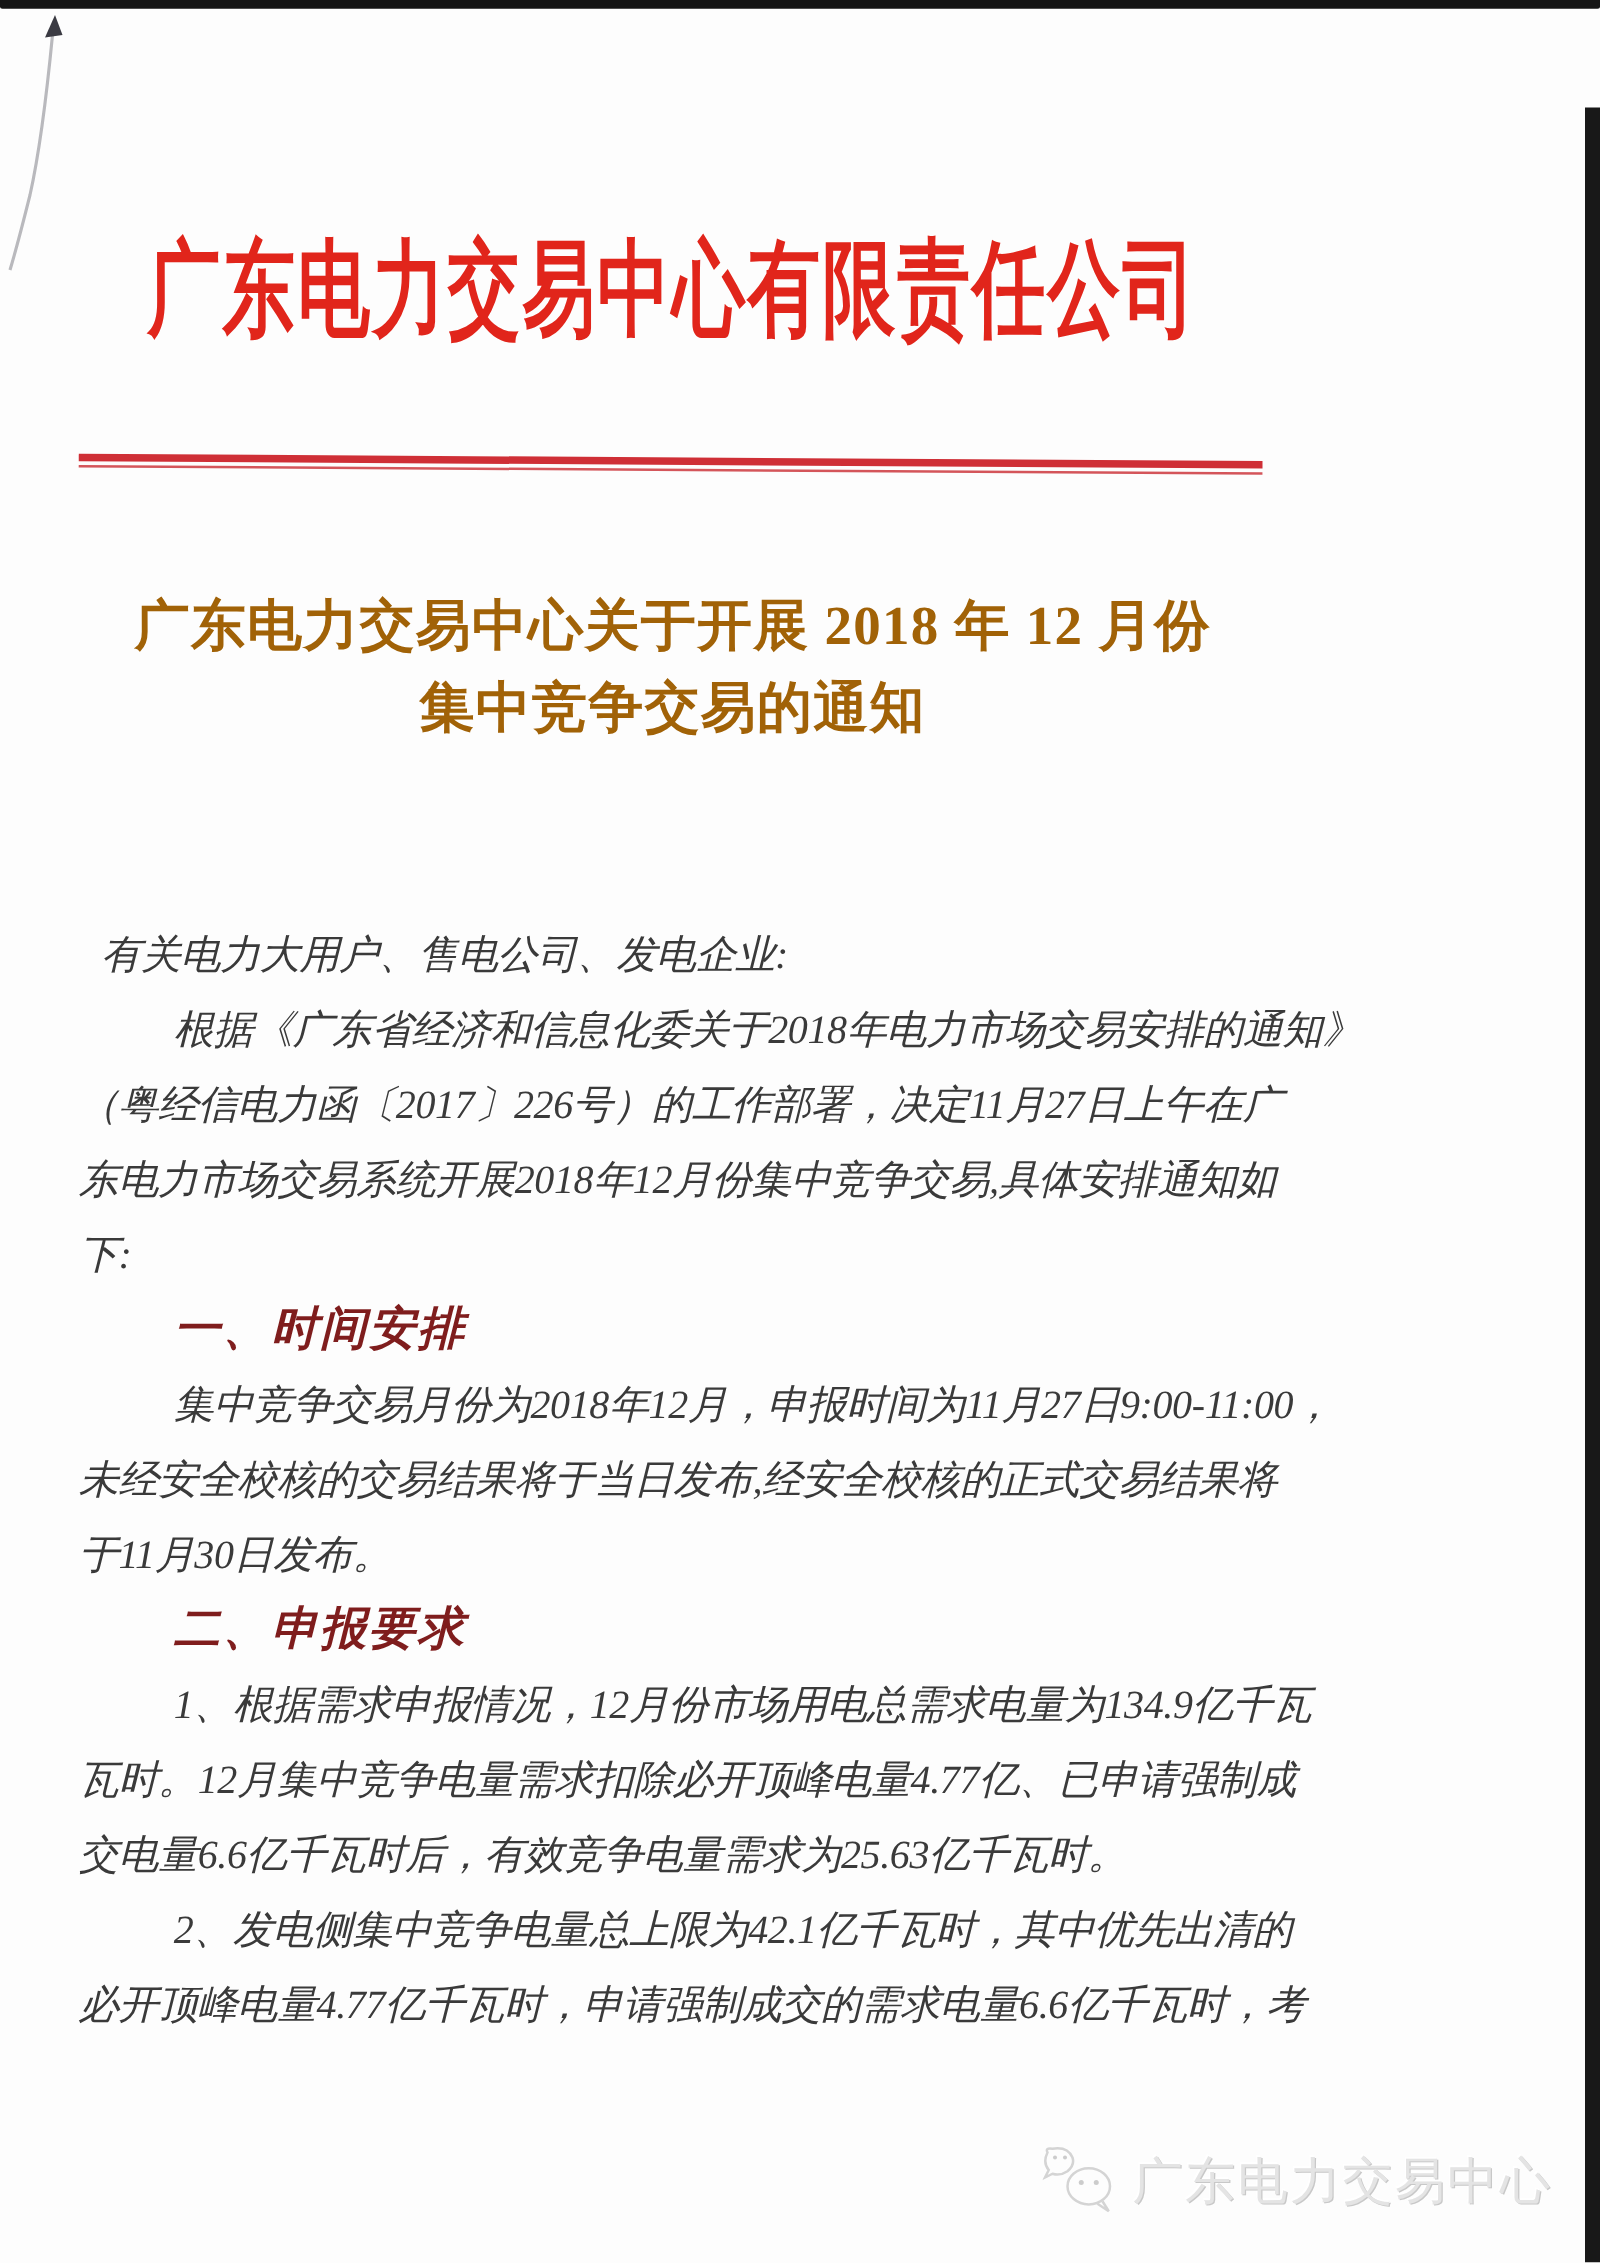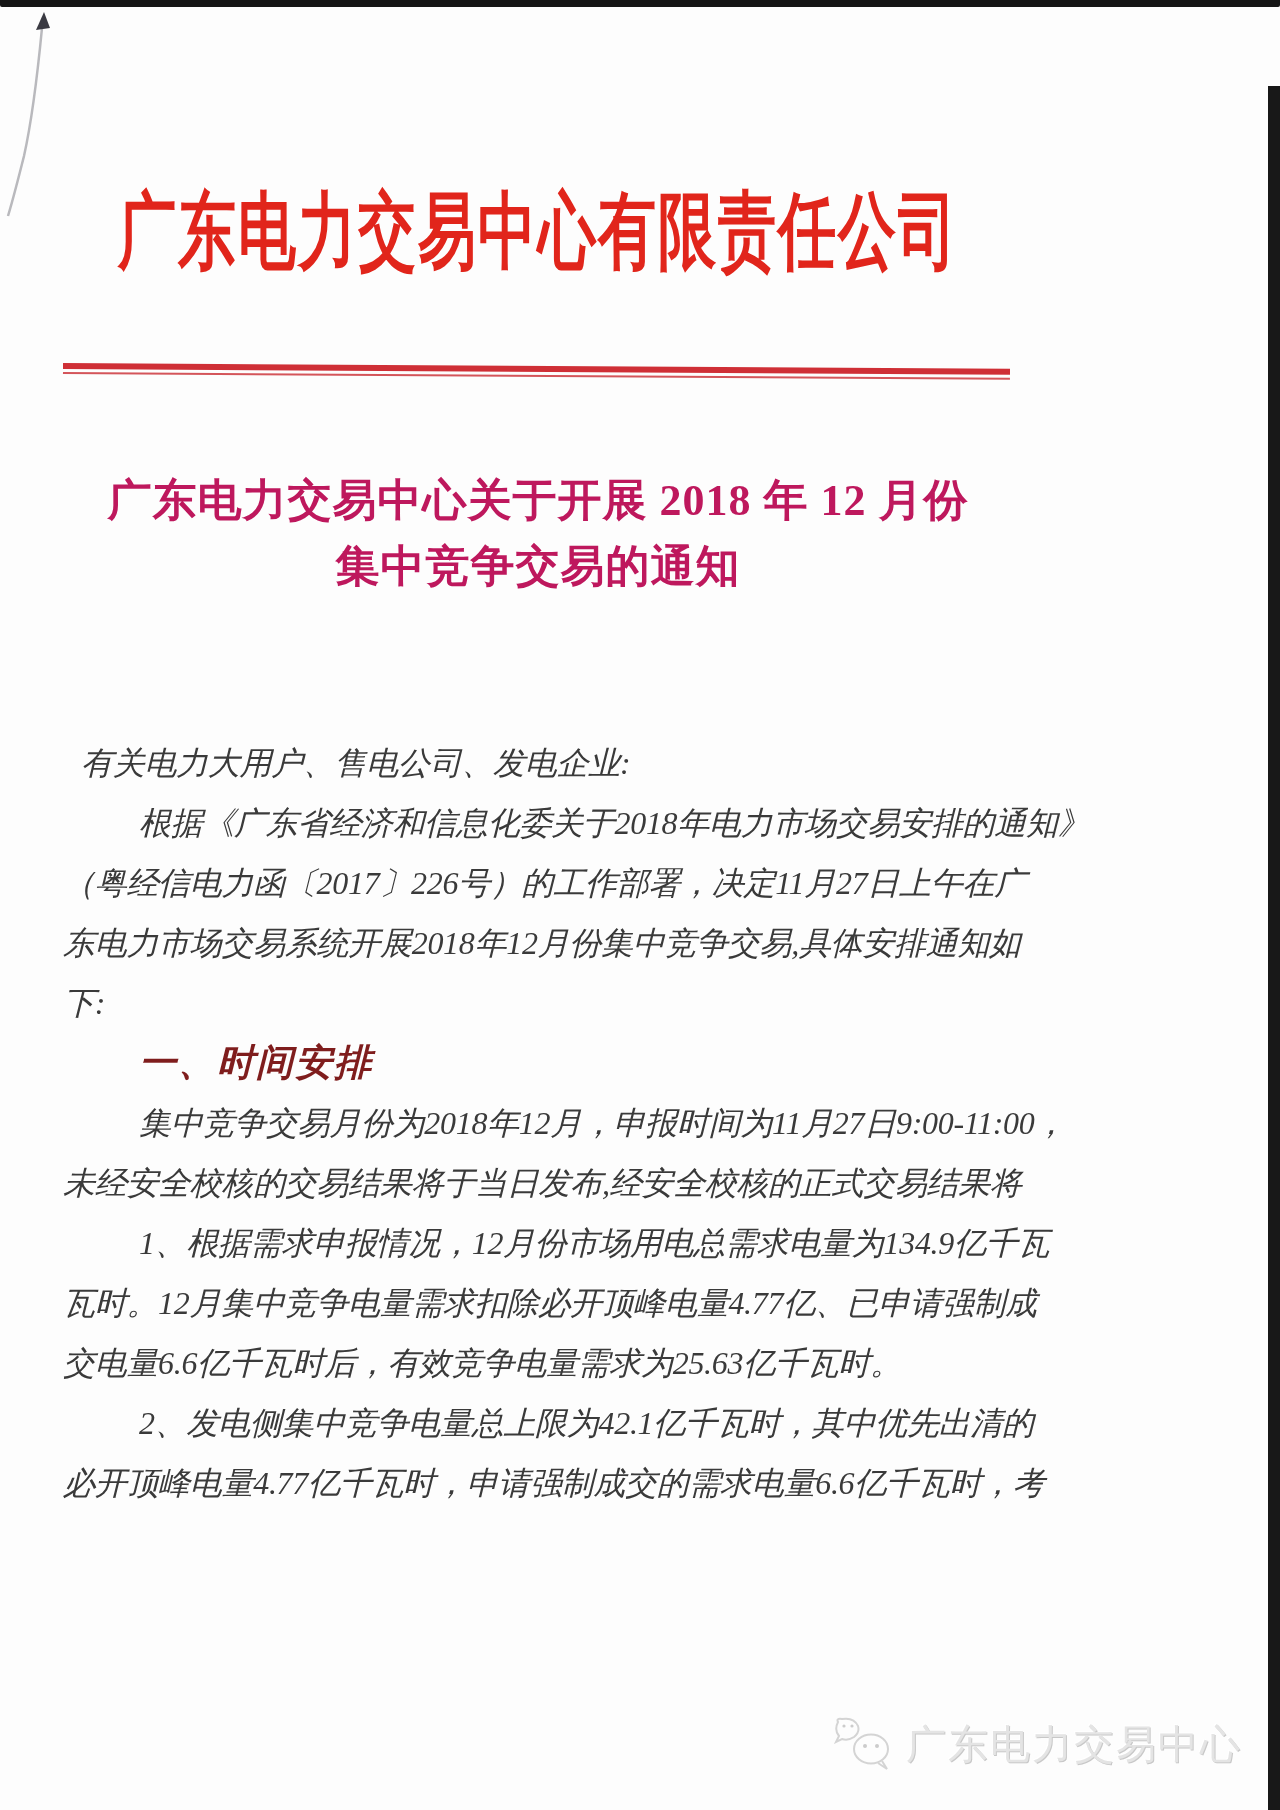--- a/index.html
+++ b/index.html
@@ -26,21 +26,21 @@
     white-space:nowrap;
   }
   .rule-wrap{
     position:absolute;left:63px;top:363px;width:947px;
     transform:rotate(0.35deg);transform-origin:left center;
   }
   .rule-thick{height:6px;}
   .rule-thin{height:2px;margin-top:3px;}
   .doc-title{
     position:absolute;left:63px;top:468px;width:950px;
-    text-align:center;font-weight:700;color:#be185d;
+    text-align:center;font-weight:700;color:#a16207;
     font-size:44px;line-height:66px;white-space:nowrap;
     letter-spacing:1px;
   }
   .body-col{
     position:absolute;left:63px;top:733px;width:1000px;
     color:#3a3a3a;font-size:32px;font-style:italic;
   }
   .line{
     height:60px;line-height:60px;white-space:nowrap;
     letter-spacing:-0.3px;
@@ -88,20 +88,22 @@
 
 <div class="body-col">
   <div class="line greet">有关电力大用户、售电公司、发电企业:</div>
   <div class="line indent">根据《广东省经济和信息化委关于2018年电力市场交易安排的通知》</div>
   <div class="line">（粤经信电力函〔2017〕226号）的工作部署，决定11月27日上午在广</div>
   <div class="line">东电力市场交易系统开展2018年12月份集中竞争交易,具体安排通知如</div>
   <div class="line">下:</div>
   <div class="line heading">一、时间安排</div>
   <div class="line indent">集中竞争交易月份为2018年12月，申报时间为11月27日9:00-11:00，</div>
   <div class="line">未经安全校核的交易结果将于当日发布,经安全校核的正式交易结果将</div>
+  <div class="line">于11月30日发布。</div>
+  <div class="line heading">二、申报要求</div>
   <div class="line indent">1、根据需求申报情况，12月份市场用电总需求电量为134.9亿千瓦</div>
   <div class="line">瓦时。12月集中竞争电量需求扣除必开顶峰电量4.77亿、已申请强制成</div>
   <div class="line">交电量6.6亿千瓦时后，有效竞争电量需求为25.63亿千瓦时。</div>
   <div class="line indent">2、发电侧集中竞争电量总上限为42.1亿千瓦时，其中优先出清的</div>
   <div class="line">必开顶峰电量4.77亿千瓦时，申请强制成交的需求电量6.6亿千瓦时，考</div>
 </div>
 
 <div class="watermark">
   <svg width="62" height="56" viewBox="0 0 62 56">
     <g fill="none" stroke="#d4d4d4" stroke-width="2">

